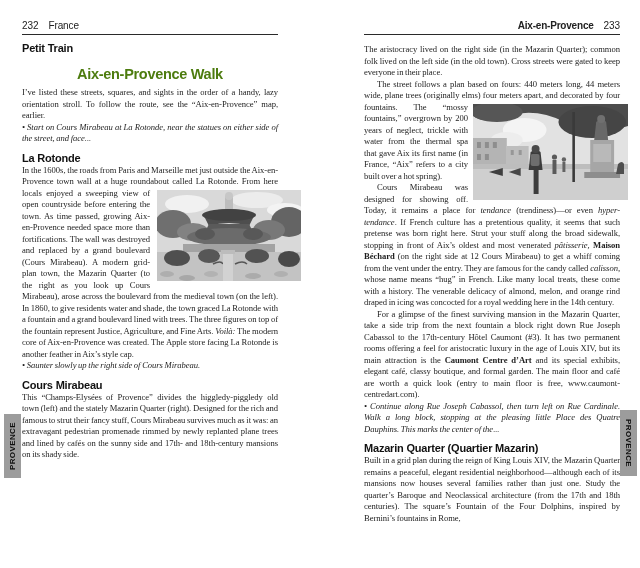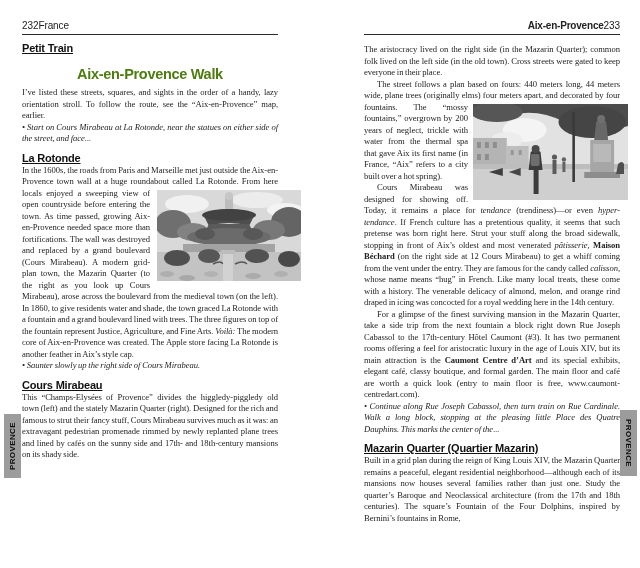--- a/index.html
+++ b/index.html
@@ -3,31 +3,31 @@
 <meta charset="utf-8">
 <style>
   html,body{margin:0;padding:0;background:#ffffff;}
   .spread{position:relative;width:640px;height:568px;background:#ffffff;overflow:hidden;
           font-family:"Liberation Serif",serif;color:#1d1d1d;}
   .page{position:absolute;top:20px;height:542px;overflow:hidden;}
   .page.left{left:22px;width:292px;}
   .page.right{left:364px;width:276px;}
   .col{width:256px;}
   .pg-header{font-family:"Liberation Sans",sans-serif;font-size:10px;letter-spacing:-0.1px;
-             color:#222;display:flex;align-items:baseline;
+             color:#222;display:flex;align-items:baseline;gap:10px;
              padding-bottom:3px;border-bottom:1.4px solid #2a2a2a;}
   .pg-header.right-al{justify-content:flex-end;text-align:right;}
   .hdr-bold{font-weight:bold;letter-spacing:-0.2px;}
   .body-text{font-size:8.6px;line-height:11.5px;text-align:justify;margin:0;
              word-spacing:-0.4px;letter-spacing:-0.05px;hyphens:auto;-webkit-hyphens:auto;}
   .first{margin-top:9px;}
   .indent{text-indent:13px;}
   .direction{font-style:italic;}
   h3.sec{font-family:"Liberation Sans",sans-serif;font-size:11px;font-weight:bold;
-         margin:7px 0 1px 0;letter-spacing:-0.2px;color:#111;text-decoration:underline;}
+         margin:7px 0 1px 0;letter-spacing:-0.2px;color:#111;}
   h2.walk-title{font-family:"Liberation Sans",sans-serif;font-size:14.5px;font-weight:bold;
          text-align:center;margin:12px 0 5px 0;letter-spacing:-0.3px;color:#4d7c0f;}
   i{font-style:italic;}
   .b{font-weight:bold;}
   .photo{display:block;}
   .photo-left-pg{float:right;width:144px;height:91px;margin:2px -23px 2px 7px;}
   .photo-right-pg{float:right;width:155px;height:96px;margin:2px -8px 2px 5px;}
   .photo svg{display:block;width:100%;height:100%;}
   .side-tab{position:absolute;background:#9c9c9c;display:flex;align-items:center;justify-content:center;}
   .tab-left{left:4px;top:414px;width:17px;height:64px;}
@@ -142,21 +142,21 @@
           <path d="M146 60 Q150 56 152 60 L152 70 L144 70 Z" fill="#4f4f4f"></path>
           <path d="M16 68 L30 64 L30 72 Z" fill="#3f3f3f"></path>
           <path d="M36 68 L48 64 L48 72 Z" fill="#474747"></path>
         </svg>
           </span><span>decorated by four fountains. The “mossy fountains,” overgrown by 200 years of neglect, trickle with water from the thermal spa that gave Aix its first name (in France, “Aix” refers to a city built over a hot spring).</span></p>
 
       <p class="body-text indent"><span>Cours Mirabeau was designed for showing off. Today, it remains a place for </span><i>tendance</i><span> (trendiness)—or even </span><i>hyper-tendance</i><span>. If French culture has a pretentious quality, it seems that such pretense was born right here. Strut your stuff along the broad sidewalk, stopping in front of Aix’s oldest and most venerated </span><i>pâtisserie, </i><span class="b">Maison Béchard</span><span> (on the right side at 12 Cours Mirabeau) to get a whiff coming from the vent under the entry. They are famous for the candy called </span><i>calisson,</i><span> whose name means “hug” in French. Like many local treats, these come with a history. The venerable delicacy of almond, melon, and orange rind draped in icing was concocted for a royal wedding here in the 14th century.</span></p>
 
       <p class="body-text indent"><span>For a glimpse of the finest surviving mansion in the Mazarin Quarter, take a side trip from the next fountain a block right down Rue Joseph Cabassol to the 17th-century Hôtel Caumont (#3). It has two permanent rooms offering a feel for aristocratic luxury in the age of Louis XIV, but its main attraction is the </span><span class="b">Caumont Centre d’Art</span><span> and its special exhibits, elegant café, classy boutique, and formal garden. The main floor and café are worth a quick look (entry to main floor is free, www.caumont-centredart.com).</span></p>
 
-      <p class="body-text direction">• Continue along Rue Joseph Cabassol, then turn train on Rue Cardinale. Walk a long block, stopping at the pleasing little Place des Quatre Dauphins. This marks the center of the...</p>
+      <p class="body-text direction">• Continue along Rue Joseph Cabassol, then turn left on Rue Cardinale. Walk a long block, stopping at the pleasing little Place des Quatre Dauphins. This marks the center of the...</p>
 
       <h3 class="sec">Mazarin Quarter (Quartier Mazarin)</h3>
       <p class="body-text">Built in a grid plan during the reign of King Louis XIV, the Mazarin Quarter remains a peaceful, elegant residential neighborhood—although each of its mansions now houses several families rather than just one. Study the quarter’s Baroque and Neoclassical architecture (from the 17th and 18th centuries). The square’s Fountain of the Four Dolphins, inspired by Bernini’s fountains in Rome,</p>
     </div>
   </div>
 
   <div class="side-tab tab-left">
     <span class="tab-text rot180">PROVENCE</span>
   </div>
   <div class="side-tab tab-right">

